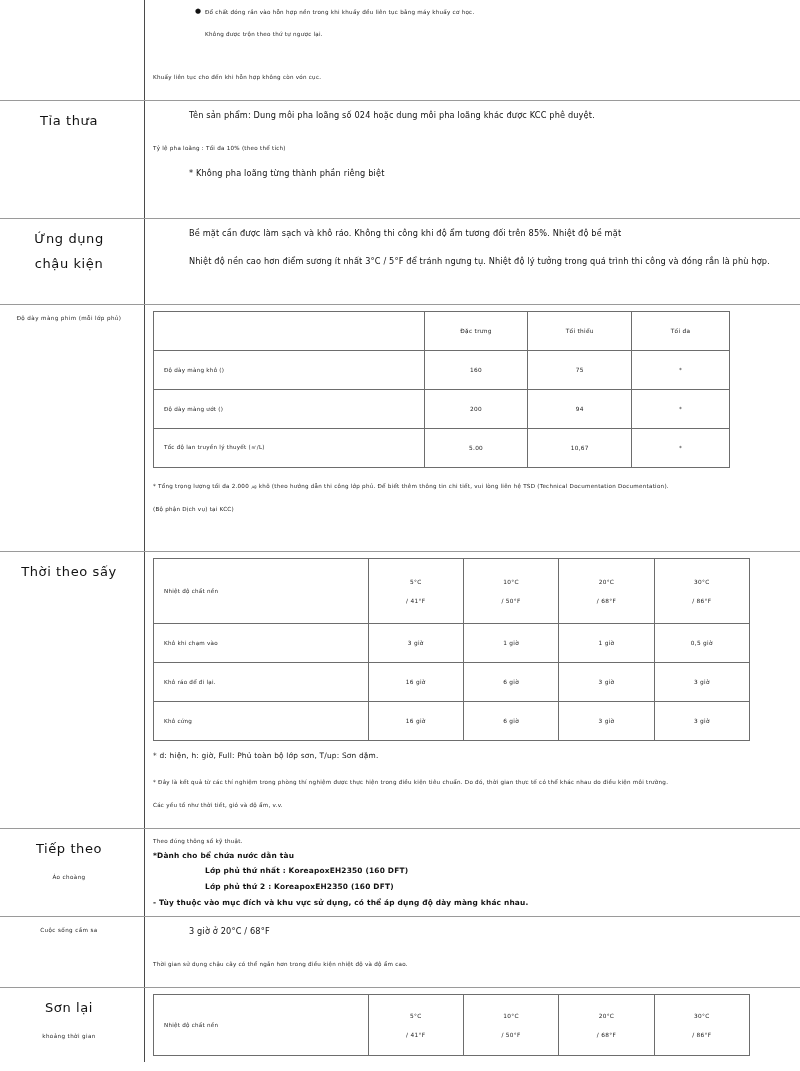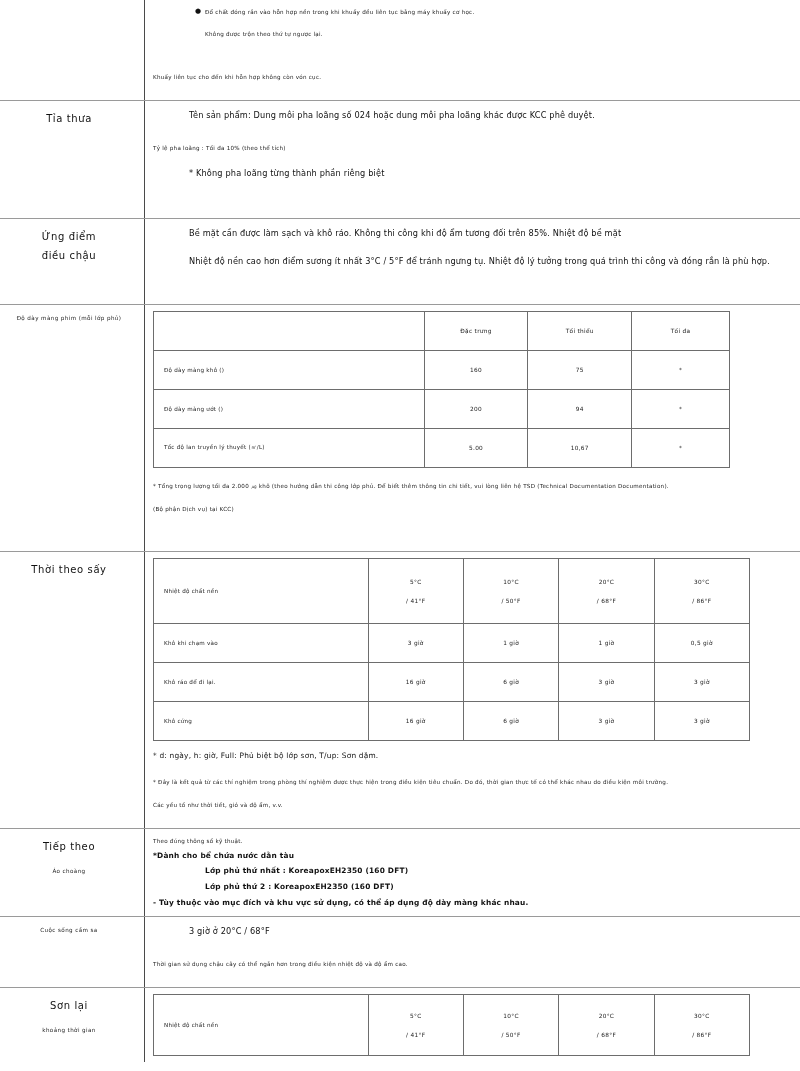--- a/index.html
+++ b/index.html
@@ -39,21 +39,21 @@
     border-right: 1px solid #4a4a4a;
   }
   .col-body {
     flex: 1 1 auto;
     box-sizing: border-box;
     padding: 6px 10px 6px 8px;
     min-width: 0;
   }
 
   .lab-big {
-    font-size: 10px;
+    font-size: 13px;
     letter-spacing: 0.6px;
     color: #111;
     line-height: 1.9;
   }
   .lab-small {
     font-size: 5.6px;
     letter-spacing: 0.4px;
     color: #222;
     line-height: 2;
   }
@@ -191,22 +191,22 @@
       <div class="spacer-md"></div>
       <div class="t-small">Tỷ lệ pha loãng : Tối đa 10% (theo thể tích)</div>
       <div class="spacer-sm"></div>
       <div class="t-body">* Không pha loãng từng thành phần riêng biệt</div>
       <div class="spacer-lg"></div>
     </div>
   </div>
 
   <div class="row">
     <div class="col-label">
-      <div class="lab-big">Ứng điểm</div>
-      <div class="lab-big">điều chậu</div>
+      <div class="lab-big">Ứng dụng</div>
+      <div class="lab-big">chậu kiện</div>
     </div>
     <div class="col-body">
       <div class="t-body">Bề mặt cần được làm sạch và khô ráo. Không thi công khi độ ẩm tương đối trên 85%. Nhiệt độ bề mặt</div>
       <div class="spacer-sm"></div>
       <div class="t-body">Nhiệt độ nền cao hơn điểm sương ít nhất 3°C / 5°F để tránh ngưng tụ. Nhiệt độ lý tưởng trong quá trình thi công và đóng rắn là phù hợp.</div>
       <div class="spacer-sm"></div>
       <div class="spacer-md"></div>
     </div>
   </div>
 
@@ -308,21 +308,21 @@
           <tr>
             <td class="c-name pad-h">Khô cứng</td>
             <td class="c-val">16 giờ</td>
             <td class="c-val">6 giờ</td>
             <td class="c-val">3 giờ</td>
             <td class="c-val">3 giờ</td>
           </tr>
         </tbody>
           </table>
       </div>
-      <div class="foot-star">* d: ngày, h: giờ, Full: Phủ biệt bộ lớp sơn, T/up: Sơn dặm.</div>
+      <div class="foot-star">* d: hiện, h: giờ, Full: Phủ toàn bộ lớp sơn, T/up: Sơn dặm.</div>
       <div class="sect-note">* Đây là kết quả từ các thí nghiệm trong phòng thí nghiệm được thực hiện trong điều kiện tiêu chuẩn. Do đó, thời gian thực tế có thể khác nhau do điều kiện môi trường.</div>
       <div class="sect-note2">Các yếu tố như thời tiết, gió và độ ẩm, v.v.</div>
       <div class="spacer-sm"></div>
     </div>
   </div>
 
   <div class="row">
     <div class="col-label">
       <div class="lab-big">Tiếp theo</div>
       <div class="spacer-sm"></div>

